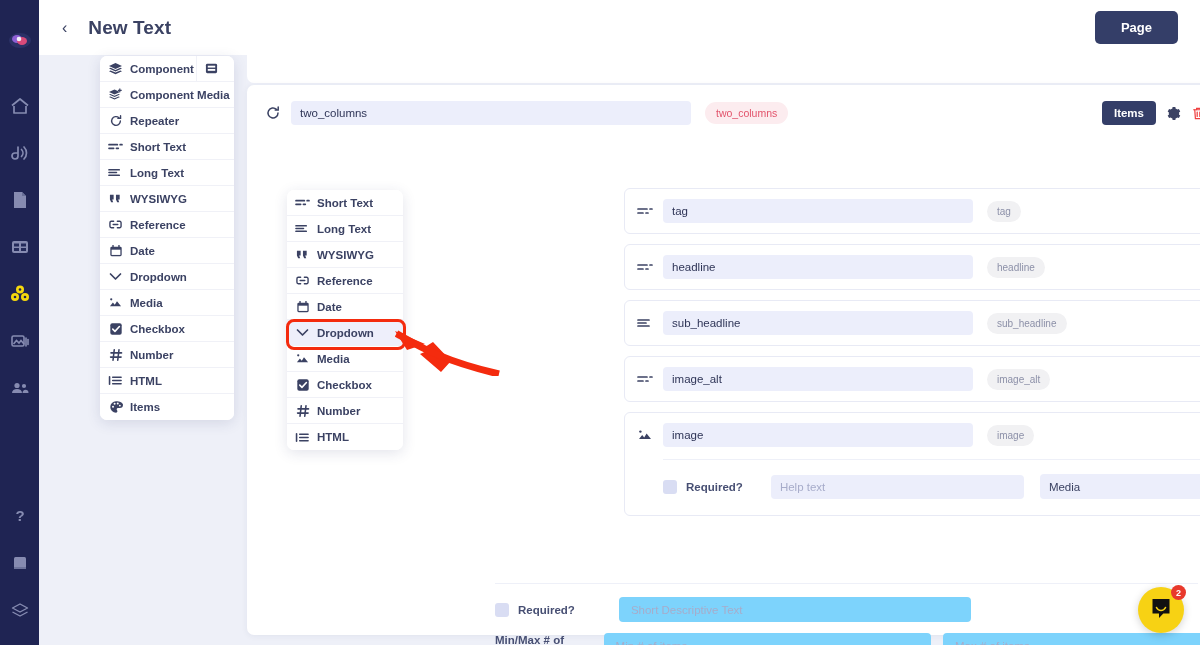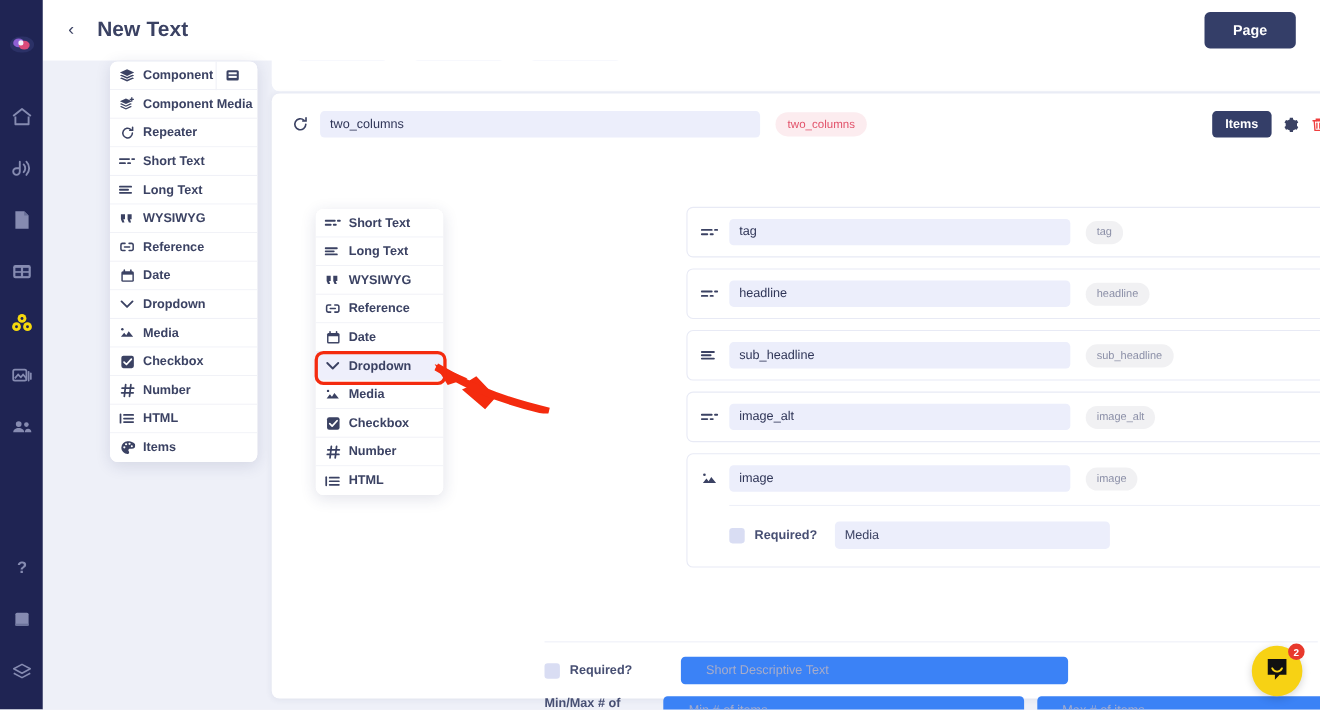--- a/index.html
+++ b/index.html
@@ -168,22 +168,22 @@
     font-family: "Liberation Sans", sans-serif; cursor: pointer;
   }
 
   
   .bottom-sep { position: absolute; left: 248px; right: 24px; top: 498px; height: 1px; background: #eef0f8; }
   .brow { position: absolute; display: flex; align-items: center; }
   .brow.r1 { left: 248px; top: 512px; }
   .brow.r2 { left: 248px; top: 548px; }
   .blabel { font-size: 11.5px; font-weight: bold; color: #474f73; }
   .binput {
-    background: #3b82f6; border: none; border-radius: 4px;
-    height: 25px; font-size: 11.5px; color: #2f3557; padding: 0 23px;
+    background: #7dd3fc; border: none; border-radius: 4px;
+    height: 25px; font-size: 11.5px; color: #2f3557; padding: 0 12px;
     font-family: "Liberation Sans", sans-serif;
   }
   .binput::placeholder, .help-input::placeholder { color: #a7acca; }
 
   
   .chat {
     position: absolute; right: 16px; bottom: 12px;
     width: 46px; height: 46px; border-radius: 50%;
     background: #f7d214; cursor: pointer;
     display: flex; align-items: center; justify-content: center;
@@ -409,20 +409,21 @@
                 </svg>
               </span>
               <input class="frow-input" value="image" style="">
               <span class="frow-pill">image</span>
 
             </div>
             <div class="frow-divider"></div>
             <div class="frow-opts">
               <span class="chk"></span>
               <span class="opt-label">Required?</span>
+              <input class="help-input" placeholder="Help text" style="">
               <div class="select-wrap">
                 <select class="sel">
                   <option>Media</option>
                 </select>
                 
               </div>
             </div>
           </div>
 
         </div>

